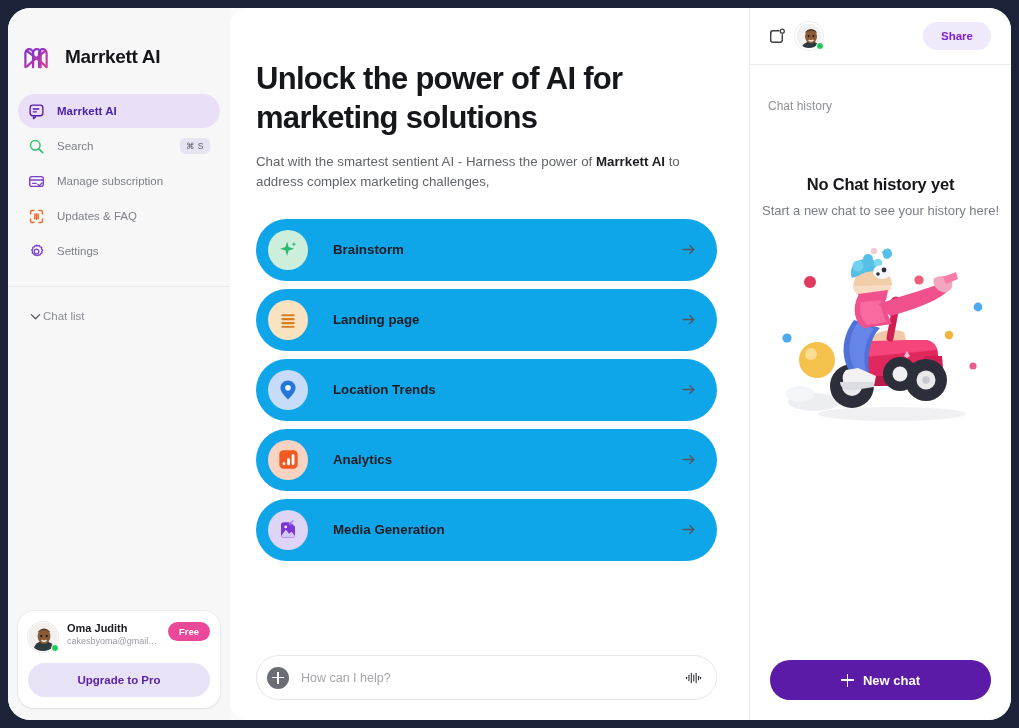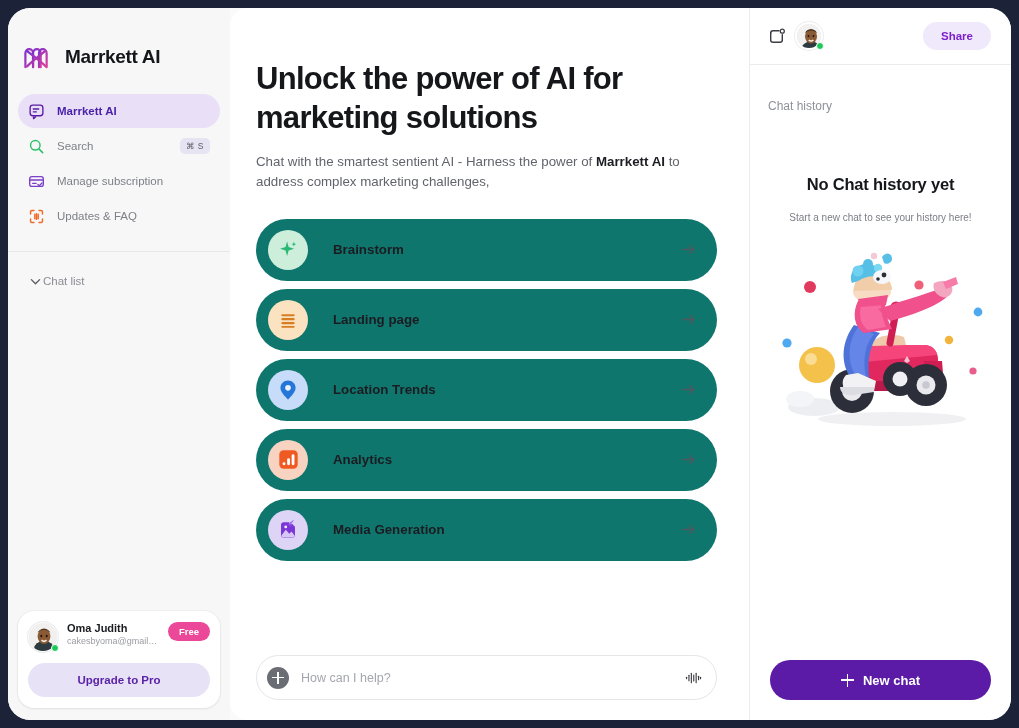--- a/index.html
+++ b/index.html
@@ -152,21 +152,21 @@
     margin-top: 14px;
     font-size: 13.3px; line-height: 1.55;
     color: #62646c;
     max-width: 455px;
   }
   .subhead b { color: #1d1e24; font-weight: bold; }
 
   .cards { margin-top: 26px; display: flex; flex-direction: column; gap: 8px; }
   .card {
     height: 62px;
-    background: #0f766e;
+    background: #0ea5e9;
     border-radius: 31px;
     display: flex; align-items: center;
     padding: 0 20px 0 12px;
     cursor: pointer;
   }
   .card-ico {
     width: 40px; height: 40px; border-radius: 50%;
     flex: none; display: flex; align-items: center; justify-content: center;
   }
   .card-label {
@@ -228,21 +228,21 @@
   }
   .chat-hist-label {
     padding: 34px 0 0 18px;
     font-size: 12px; color: #8f9198;
   }
   .empty {
     padding-top: 62px;
     text-align: center;
   }
   .empty-title { font-size: 16.5px; font-weight: bold; color: #16171b; letter-spacing: -0.2px; }
-  .empty-sub { margin-top: 18px; font-size: 10px; color: #7c7e86; }
+  .empty-sub { margin-top: 9px; font-size: 13px; color: #7c7e86; }
   .illus-wrap {
     flex: 1;
     display: flex; align-items: flex-start; justify-content: center;
     padding-top: 10px;
     position: relative;
   }
   .illus { width: 214px; height: 196px; position: relative; }
   .newchat-wrap { padding: 0 20px 20px 20px; flex: none; }
   .newchat-btn {
     width: 100%; height: 40px;
@@ -319,20 +319,27 @@
             <path d="M3 7 V4.4 C3 3.6 3.6 3 4.4 3 H7"></path>
             <path d="M13 3 H15.6 C16.4 3 17 3.6 17 4.4 V7"></path>
             <path d="M17 13 V15.6 C17 16.4 16.4 17 15.6 17 H13"></path>
             <path d="M7 17 H4.4 C3.6 17 3 16.4 3 15.6 V13"></path>
             <path d="M8 7.3 V12.7 M12 7.3 V12.7 M10 6.6 V13.4"></path>
           </g>
         </svg>
         <span class="nav-label">Updates &amp; FAQ</span>
       </div>
 
+      <div class="nav-item">
+        <svg class="nav-icon" viewBox="0 0 20 20">
+          <path d="M10 2.4 l1.5 1.1 1.8 -0.5 0.9 1.6 1.8 0.5 -0.1 1.9 1.3 1.3 -1 1.6 0.4 1.8 -1.7 0.8 -0.8 1.7 -1.8 -0.2 -1.5 1.1 -1.5 -1.1 -1.8 0.2 -0.8 -1.7 -1.7 -0.8 0.4 -1.8 -1 -1.6 1.3 -1.3 -0.1 -1.9 1.8 -0.5 0.9 -1.6 1.8 0.5 z" fill="none" stroke="#7c3fc9" stroke-width="1.5" stroke-linejoin="round"></path>
+          <circle cx="10" cy="10" r="2.7" fill="none" stroke="#7c3fc9" stroke-width="1.5"></circle>
+        </svg>
+        <span class="nav-label">Settings</span>
+      </div>
     </nav>
 
     <div class="nav-divider"></div>
 
     <div class="group">
       <div class="group-item">
         <svg class="chev" viewBox="0 0 20 20">
           <path d="M4.5 7.5 L10 13 L15.5 7.5" fill="none" stroke="#5a5c64" stroke-width="1.8" stroke-linecap="round" stroke-linejoin="round"></path>
         </svg>
         <span class="nav-label">Chat list</span>

